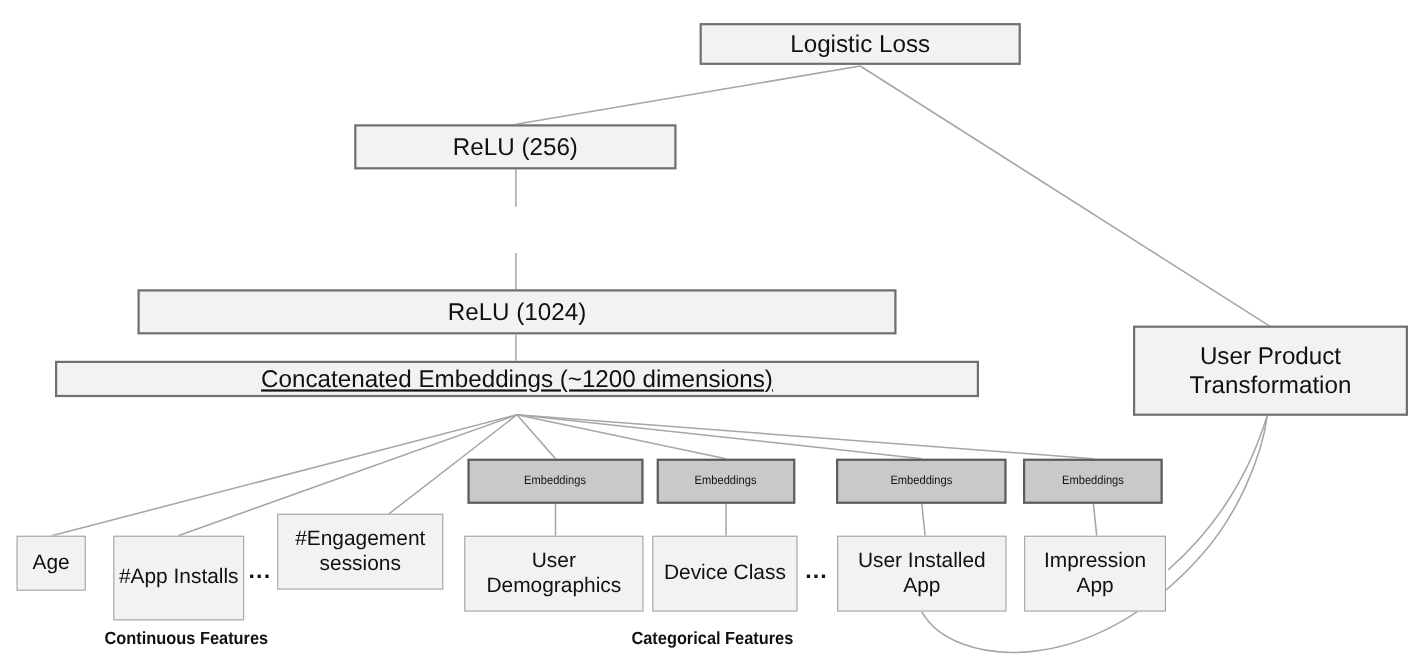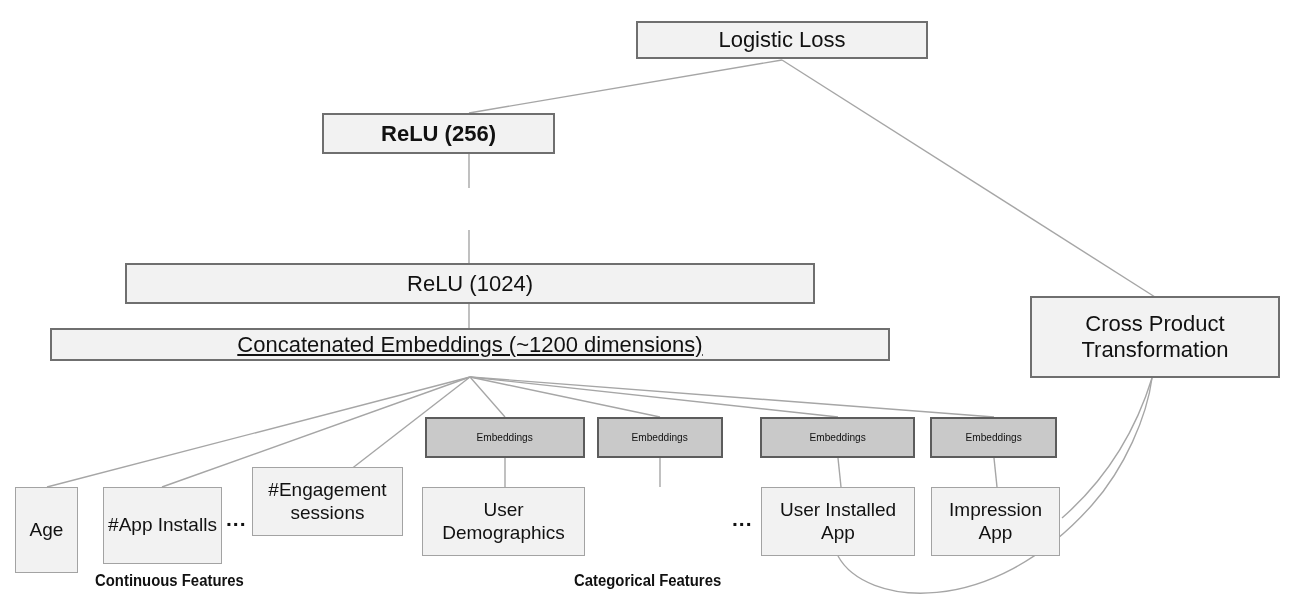--- a/index.html
+++ b/index.html
@@ -70,65 +70,68 @@
     <path d="M838,458 L841,487"></path>
     <path d="M994,458 L997,487"></path>
     <path d="M1152,378 Q1126,462 1062,518"></path>
     <path d="M838,556 C865,606 990,620 1092,505 C1125,468 1147,416 1152,378"></path>
   </svg>
 
   <div class="box" style="left:636px;top:21px;width:292px;height:38px;">
     <span>Logistic Loss</span>
   </div>
 
-  <div class="box" style="left:322px;top:113px;width:233px;height:41px;font-weight:bold;">
+  <div class="box" style="left:322px;top:113px;width:293px;height:41px;">
     <span>ReLU (256)</span>
   </div>
 
 
   <div class="box" style="left:125px;top:263px;width:690px;height:41px;">
     <span>ReLU (1024)</span>
   </div>
 
   <div class="box" style="left:50px;top:328px;width:840px;height:33px;text-decoration:underline;">
     <span>Concatenated Embeddings (~1200 dimensions)</span>
   </div>
 
   <div class="box" style="left:1030px;top:296px;width:250px;height:82px;padding:4px 22px;">
-    <span>Cross Product Transformation</span>
+    <span>User Product Transformation</span>
   </div>
 
   <div class="box embedding" style="left:425px;top:417px;width:160px;height:41px;">
     <span class="condensed">Embeddings</span>
   </div>
   <div class="box embedding" style="left:597px;top:417px;width:126px;height:41px;">
     <span class="condensed">Embeddings</span>
   </div>
   <div class="box embedding" style="left:760px;top:417px;width:155px;height:41px;">
     <span class="condensed">Embeddings</span>
   </div>
   <div class="box embedding" style="left:930px;top:417px;width:127px;height:41px;">
     <span class="condensed">Embeddings</span>
   </div>
 
-  <div class="box feature" style="left:15px;top:487px;width:63px;height:86px;">
+  <div class="box feature" style="left:15px;top:487px;width:63px;height:50px;">
     <span>Age</span>
   </div>
   <div class="box feature" style="left:103px;top:487px;width:119px;height:77px;">
     <span>#App Installs</span>
   </div>
   <div class="dots" style="left:226px;top:508px;">
     <span>...</span>
   </div>
   <div class="box feature" style="left:252px;top:467px;width:151px;height:69px;">
     <span>#Engagement sessions</span>
   </div>
 
   <div class="box feature" style="left:422px;top:487px;width:163px;height:69px;">
     <span>User Demographics</span>
+  </div>
+  <div class="box feature" style="left:593px;top:487px;width:132px;height:69px;">
+    <span>Device Class</span>
   </div>
   <div class="dots" style="left:732px;top:508px;">
     <span>...</span>
   </div>
   <div class="box feature" style="left:761px;top:487px;width:154px;height:69px;text-align:center;">
     <span>User Installed App</span>
   </div>
   <div class="box feature" style="left:931px;top:487px;width:129px;height:69px;">
     <span>Impression App</span>
   </div>

